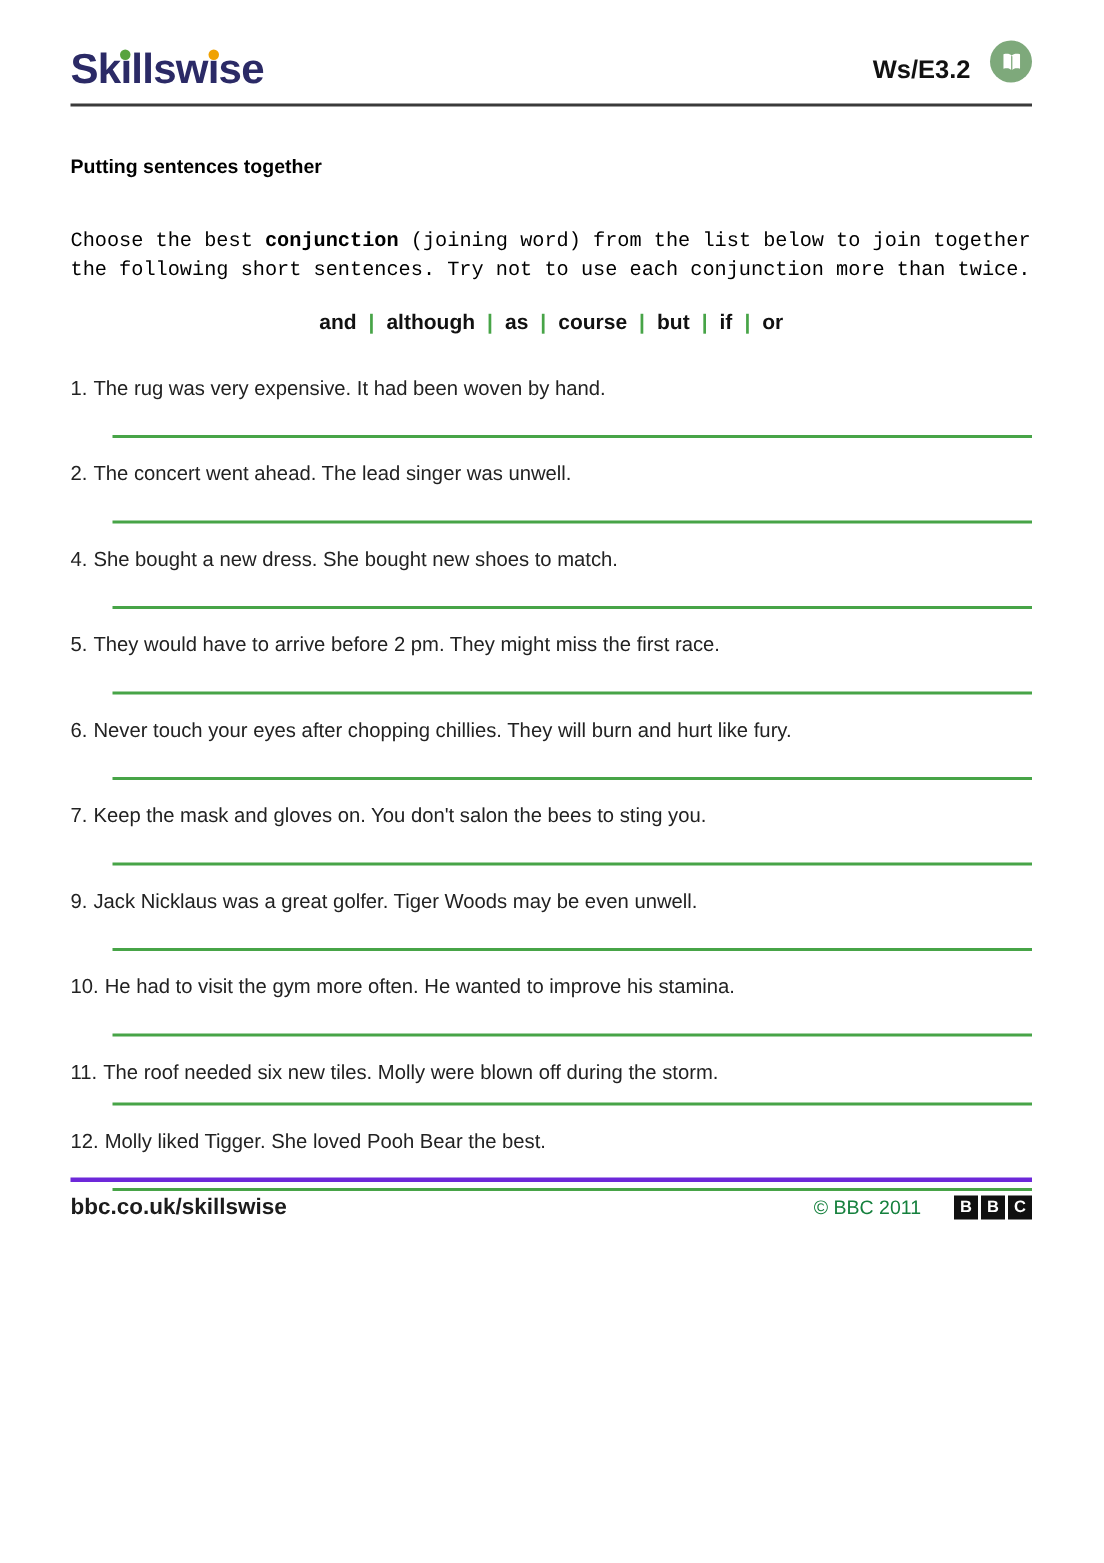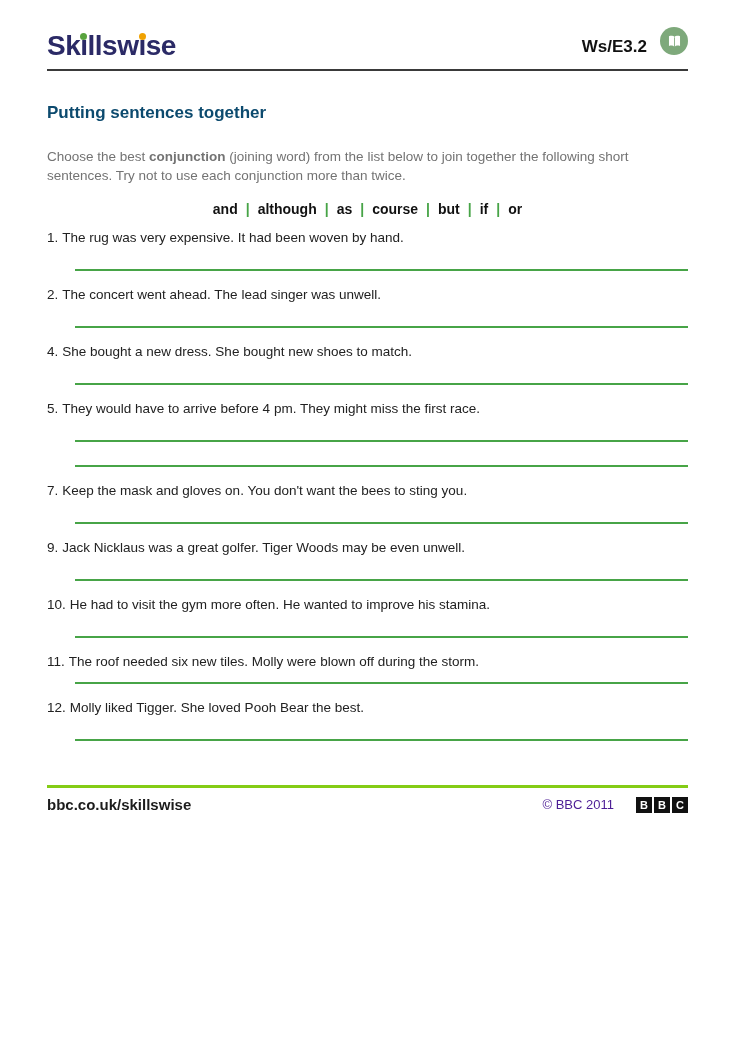--- a/index.html
+++ b/index.html
@@ -68,78 +68,79 @@
     display: flex;
     align-items: center;
     justify-content: center;
     position: relative;
     top: -6px;
   }
 
   
   .title {
     margin-top: 32px;
-    font-size: 17px;
-    font-weight: bold;
-    color: #0c4a6e;
+    font-size: 13px;
+    font-weight: bold;
+    color: #000000;
   }
   .instructions {
-    margin-top: 24px;
+    margin-top: 34px;
     font-size: 13.5px;
     line-height: 19px;
-    color: #737373;
+    color: #000000;
+    font-family: Liberation Mono, monospace;
   }
   .conjunction-row {
     margin-top: 16px;
     text-align: center;
     font-size: 14px;
     font-weight: bold;
     color: #111;
   }
   .conjunction-sep {
     color: #47a447;
     margin: 0 8px;
     font-weight: bold;
   }
-  .questions { margin-top: 12px; }
+  .questions { margin-top: 28px; }
   .question { margin-bottom: 15px; }
   .q-text {
     font-size: 13.5px;
     line-height: 17px;
     color: #222;
   }
   .q-num { margin-right: 4px; }
   .answer-line {
     margin: 23px 0 0 28px;
     border-top: 2px solid #47a447;
     height: 0;
   }
   .question.tight .answer-line { margin-top: 12px; }
 
   
   .footer {
     position: absolute;
     left: 47px;
     right: 48px;
     bottom: 20px;
-    border-top: 3px solid #84cc16;
+    border-top: 3px solid #6d28d9;
     padding-top: 8px;
     display: flex;
     justify-content: space-between;
     align-items: center;
   }
   .footer-site {
     font-size: 15px;
     font-weight: bold;
     color: #1c1c1c;
   }
   .footer-right { display: flex; align-items: center; }
   .footer-copyright {
     font-size: 13px;
-    color: #4c1d95;
+    color: #15803d;
     margin-right: 20px;
   }
   .bbc-logo { display: flex; }
   .bbc-block {
     width: 16px;
     height: 16px;
     background: #111;
     color: #fff;
     font-size: 11px;
     font-weight: bold;
@@ -185,30 +186,31 @@
       <div class="answer-line"></div>
     </div>
 
 
     <div class="question">
       <p class="q-text"><span class="q-num">4.</span><span>She bought a new dress. She bought new shoes to match.</span></p>
       <div class="answer-line"></div>
     </div>
 
     <div class="question">
-      <p class="q-text"><span class="q-num">5.</span><span>They would have to arrive before 4 pm. They might miss the first race.</span></p>
-      <div class="answer-line"></div>
-    </div>
-
-    <div class="question">
-      <div class="answer-line"></div>
-    </div>
-
-    <div class="question">
-      <p class="q-text"><span class="q-num">7.</span><span>Keep the mask and gloves on. You don't want the bees to sting you.</span></p>
+      <p class="q-text"><span class="q-num">5.</span><span>They would have to arrive before 2 pm. They might miss the first race.</span></p>
+      <div class="answer-line"></div>
+    </div>
+
+    <div class="question">
+      <p class="q-text"><span class="q-num">6.</span><span>Never touch your eyes after chopping chillies. They will burn and hurt like fury.</span></p>
+      <div class="answer-line"></div>
+    </div>
+
+    <div class="question">
+      <p class="q-text"><span class="q-num">7.</span><span>Keep the mask and gloves on. You don't salon the bees to sting you.</span></p>
       <div class="answer-line"></div>
     </div>
 
 
     <div class="question">
       <p class="q-text"><span class="q-num">9.</span><span>Jack Nicklaus was a great golfer. Tiger Woods may be even unwell.</span></p>
       <div class="answer-line"></div>
     </div>
 
     <div class="question">

